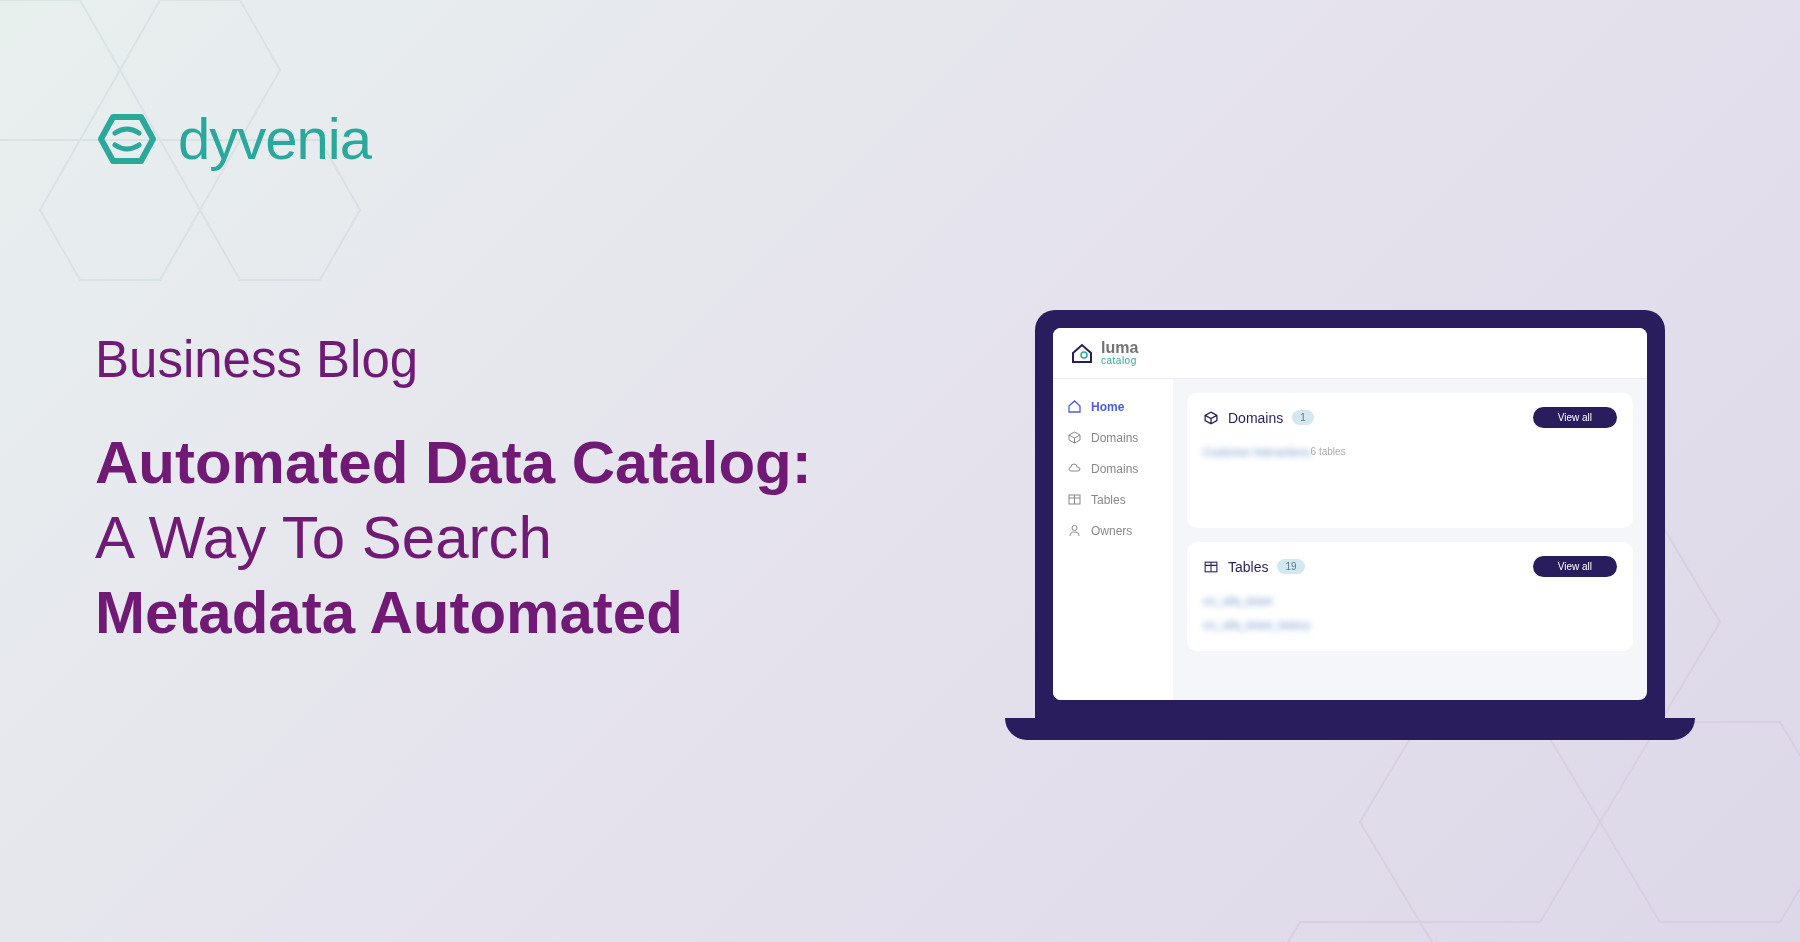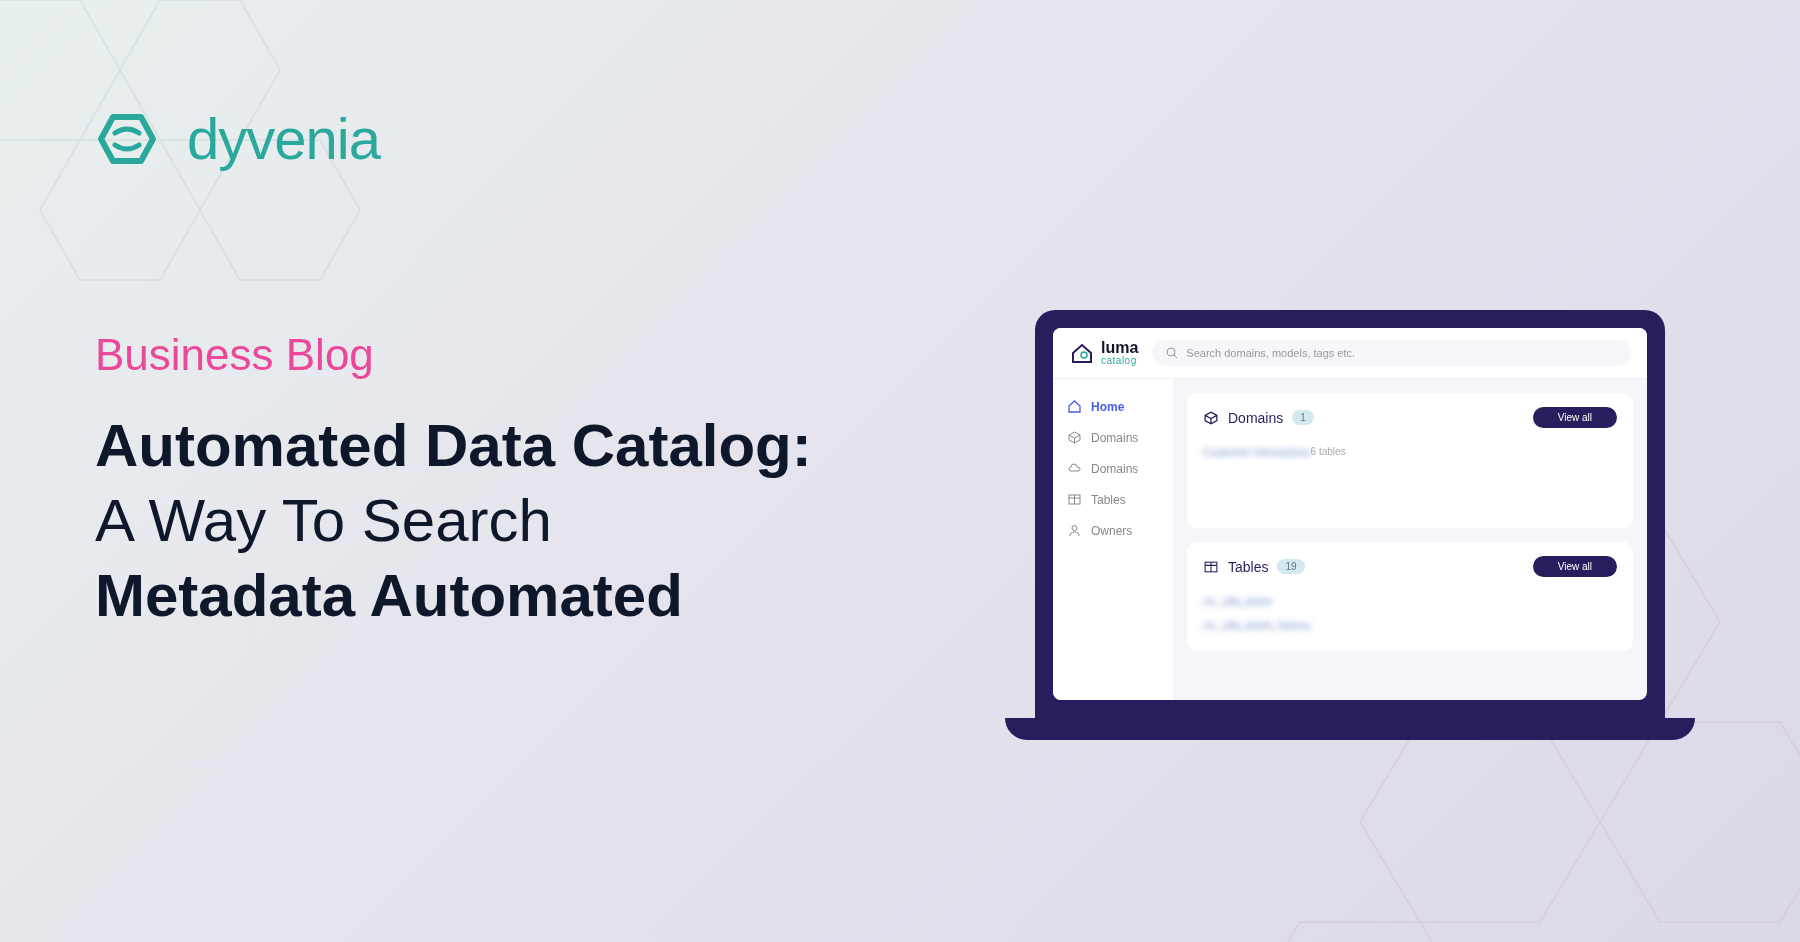--- a/index.html
+++ b/index.html
@@ -26,48 +26,48 @@
       width: 700px;
       height: 600px;
       opacity: 0.2;
     }
     .logo-wrap {
       position: absolute;
       top: 105px;
       left: 95px;
       display: flex;
       align-items: center;
-      gap: 28px;
+      gap: 19px;
     }
     .logo-icon {
       width: 64px;
       height: 64px;
     }
     .logo-text {
       font-size: 58px;
       font-weight: 500;
       color: #2ba89c;
       letter-spacing: -1px;
     }
     .content {
       position: absolute;
       top: 330px;
       left: 95px;
       max-width: 900px;
     }
     .category {
-      font-size: 44px;
+      font-size: 51px;
       font-weight: 400;
-      color: #ec4899;
-      margin-bottom: 28px;
+      color: #701a75;
+      margin-bottom: 36px;
     }
     .title {
       font-size: 60px;
       font-weight: 400;
-      color: #0f172a;
+      color: #701a75;
       line-height: 1.25;
     }
     .title .bold { font-weight: 700; }
     
     
     .laptop {
       position: absolute;
       right: 135px;
       top: 310px;
       width: 630px;
@@ -104,21 +104,21 @@
       height: 26px;
     }
     .app-logo-text {
       display: flex;
       flex-direction: column;
       line-height: 1;
     }
     .app-logo-name {
       font-size: 16px;
       font-weight: 600;
-      color: #0f172a;
+      color: #737373;
     }
     .app-logo-sub {
       font-size: 10px;
       color: #2ba89c;
       letter-spacing: 0.5px;
     }
     .search-bar {
       flex: 1;
       background: #f5f6fa;
       border-radius: 16px;
@@ -249,27 +249,20 @@
         <div class="app-logo">
           <svg class="app-logo-icon" viewBox="0 0 26 26">
             <path fill="none" stroke="#2a1d5e" stroke-width="2" d="M4 13 L13 5 L22 13 L22 22 L4 22 Z"></path>
             <circle cx="15" cy="15" r="3" fill="none" stroke="#2ba89c" stroke-width="1.5"></circle>
           </svg>
           <div class="app-logo-text">
             <span class="app-logo-name">luma</span>
             <span class="app-logo-sub">catalog</span>
           </div>
         </div>
-        <div class="search-bar">
-          <svg width="12" height="12" viewBox="0 0 12 12">
-              <circle cx="5" cy="5" r="4" fill="none" stroke="#999"></circle>
-              <line x1="8" y1="8" x2="11" y2="11" stroke="#999"></line>
-            </svg>
-          <span>Search domains, models, tags etc.</span>
-        </div>
       </div>
       <div class="app-body">
         <div class="sidebar">
           <div class="nav-item active">
             <svg class="nav-icon" viewBox="0 0 15 15">
                 <path fill="none" stroke="currentColor" stroke-width="1.3" d="M2 7 L7.5 2 L13 7 L13 13 L2 13 Z"></path>
               </svg>
             <span>Home</span>
           </div>
           <div class="nav-item">

